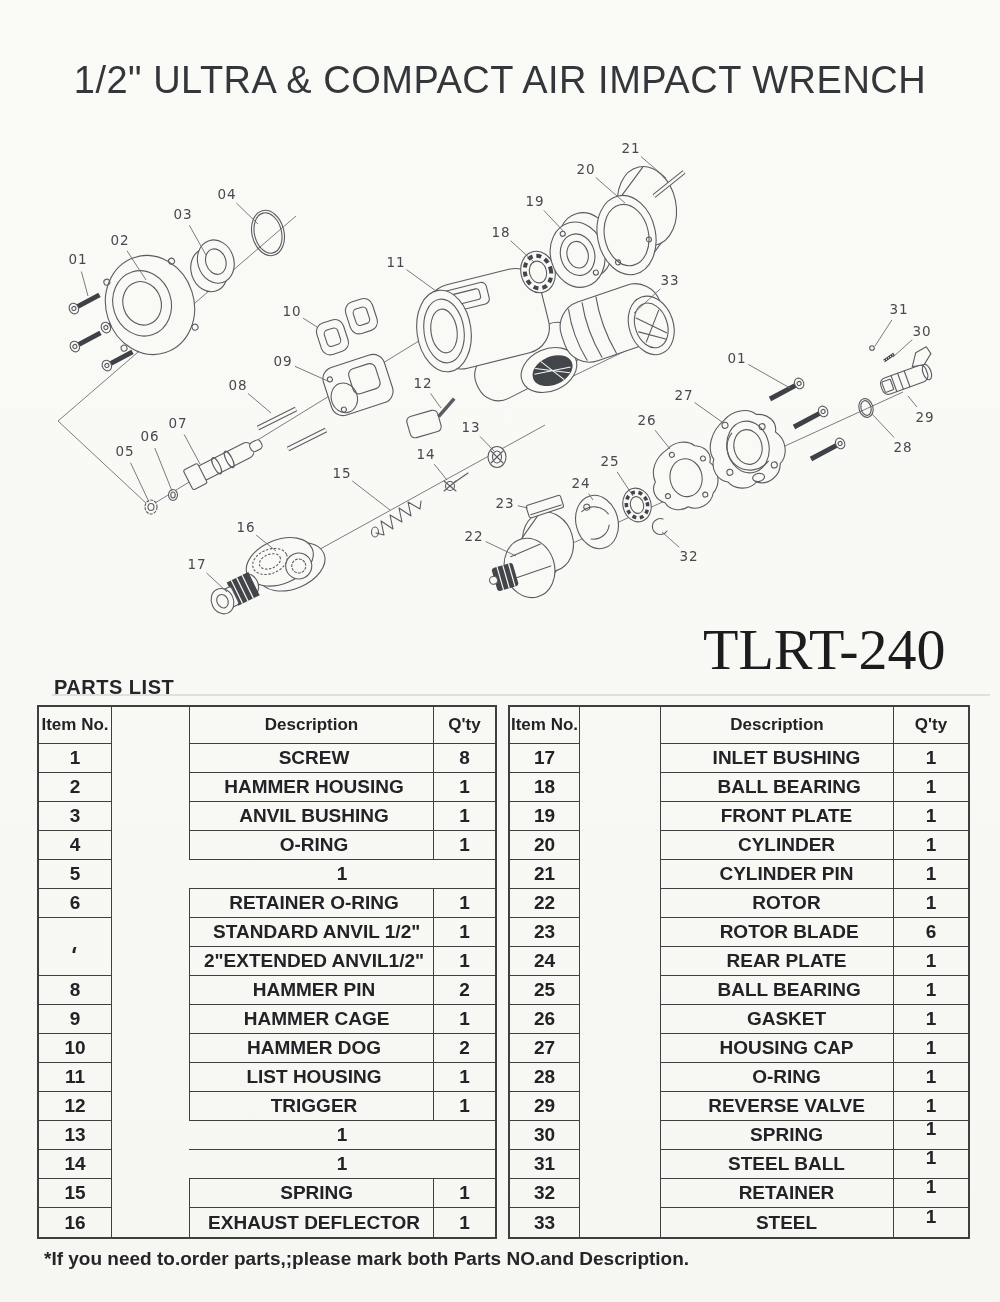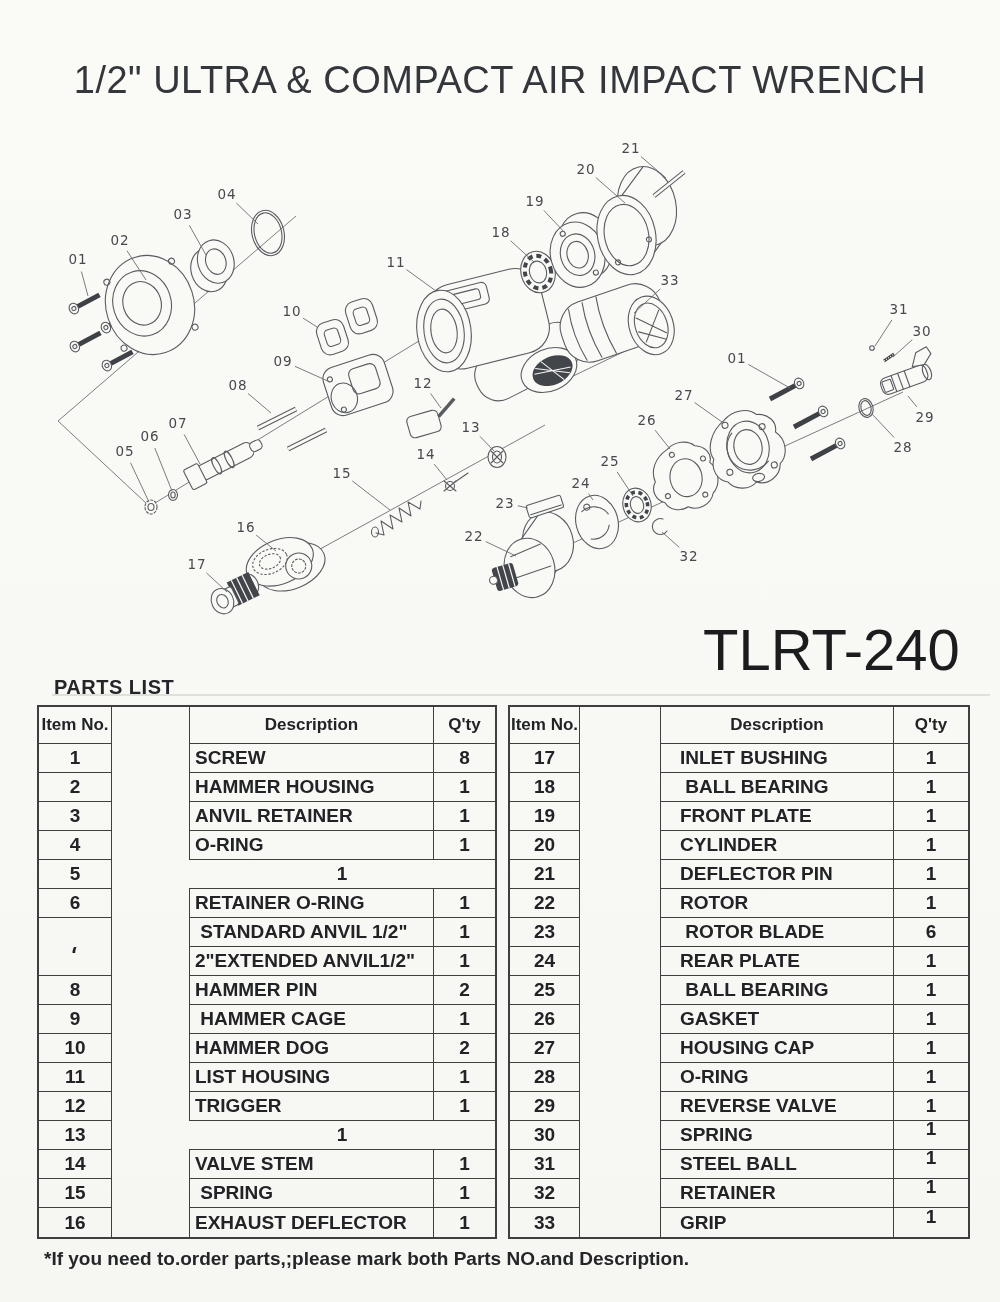--- a/index.html
+++ b/index.html
@@ -8,21 +8,21 @@
     background:linear-gradient(180deg,#fafaf7 0%,#f8f8f5 60%,#f6f6f2 100%);
     font-family:"Liberation Sans",sans-serif;color:#2b2d30;
   }
   .abs{position:absolute}
   #doc-title{
     left:0;right:0;top:59px;text-align:center;
     font-size:38px;font-weight:400;letter-spacing:.5px;color:#33363a;white-space:nowrap;
   }
   #model-number{
     left:703px;top:616px;width:270px;
-    font-size:58px;font-weight:400;color:#1b1c1e;letter-spacing:0;white-space:nowrap;
+    font-size:58px;font-weight:400;color:#1b1c1e;letter-spacing:0;white-space:nowrap;font-family:Liberation Serif, serif;
   }
   #parts-list-heading{
     left:54px;top:676px;font-size:20px;font-weight:700;letter-spacing:.5px;color:#232528;
   }
   #sheet-edge{
     left:52px;top:694px;width:938px;height:2px;background:#e0e0da;
   }
   #footer-note{
     left:44px;top:1248px;font-size:19px;font-weight:700;color:#232528;white-space:nowrap;text-align:right;
   }
@@ -34,21 +34,21 @@
   .tbl.left{left:37px;width:460px}
   .tbl.right{left:508px;width:462px}
   .line{display:flex;height:29px;box-sizing:border-box}
   .line.hdr{height:37px}
   .cell{box-sizing:border-box;display:flex;align-items:center;justify-content:center;
     font-weight:700;font-size:19px;color:#212326;overflow:hidden}
   .line.hdr .cell{font-size:17px}
   .c-item{border-right:1.5px solid #3f3f3f;border-bottom:1.5px solid #3f3f3f}
   .c-blank{border:none}
   .c-desc{border-left:1.5px solid #3f3f3f;border-right:1.5px solid #3f3f3f;
-    border-bottom:1.5px solid #3f3f3f;justify-content:flex-start;padding-left:5px;white-space:pre}
+    border-bottom:1.5px solid #3f3f3f;justify-content:center;padding-left:5px;white-space:pre}
   .c-qty{border-bottom:1.5px solid #3f3f3f}
   .tbl.left  .c-item{flex:0 0 73px}  .tbl.left  .c-blank{flex:0 0 77px}
   .tbl.left  .c-desc{flex:0 0 245px} .tbl.left  .c-qty{flex:1}
   .tbl.right .c-item{flex:0 0 70px}  .tbl.right .c-blank{flex:0 0 80px}
   .tbl.right .c-desc{flex:0 0 234px;padding-left:19px} .tbl.right .c-qty{flex:1}
   .line:last-child .cell{border-bottom:none}
   .c-item.nob{border-bottom:none}
   .c-item .up{display:inline-block;transform:translateY(-14px)}
   
   .tbl.right .line:nth-child(n+15) .c-qty span{display:inline-block;transform:translateY(-6px)}
@@ -479,21 +479,21 @@
         <span>1</span>
       </div>
     </div>
     <div class="line">
       <div class="cell c-item">
         <span>3</span>
       </div>
       <div class="cell c-blank">
         <span></span>
       </div>
-      <div class="cell c-desc"><span>ANVIL RETAINER</span></div>
+      <div class="cell c-desc"><span>ANVIL BUSHING</span></div>
       <div class="cell c-qty">
         <span>1</span>
       </div>
     </div>
     <div class="line">
       <div class="cell c-item">
         <span>4</span>
       </div>
       <div class="cell c-blank">
         <span></span>
@@ -621,21 +621,20 @@
         <span>1</span>
       </div>
     </div>
     <div class="line">
       <div class="cell c-item">
         <span>14</span>
       </div>
       <div class="cell c-blank">
         <span></span>
       </div>
-      <div class="cell c-desc"><span>VALVE STEM</span></div>
       <div class="cell c-qty">
         <span>1</span>
       </div>
     </div>
     <div class="line">
       <div class="cell c-item">
         <span>15</span>
       </div>
       <div class="cell c-blank">
         <span></span>
@@ -719,21 +718,21 @@
         <span>1</span>
       </div>
     </div>
     <div class="line">
       <div class="cell c-item">
         <span>21</span>
       </div>
       <div class="cell c-blank">
         <span></span>
       </div>
-      <div class="cell c-desc"><span>DEFLECTOR PIN</span></div>
+      <div class="cell c-desc"><span>CYLINDER PIN</span></div>
       <div class="cell c-qty">
         <span>1</span>
       </div>
     </div>
     <div class="line">
       <div class="cell c-item">
         <span>22</span>
       </div>
       <div class="cell c-blank">
         <span></span>
@@ -863,20 +862,20 @@
         <span>1</span>
       </div>
     </div>
     <div class="line">
       <div class="cell c-item">
         <span>33</span>
       </div>
       <div class="cell c-blank">
         <span></span>
       </div>
-      <div class="cell c-desc"><span>GRIP</span></div>
+      <div class="cell c-desc"><span>STEEL</span></div>
       <div class="cell c-qty">
         <span>1</span>
       </div>
     </div>
   </div>
 
 <div id="footer-note" class="abs">*If you need to.order parts,;please mark both Parts NO.and Description.</div>
 
 </body></html>

